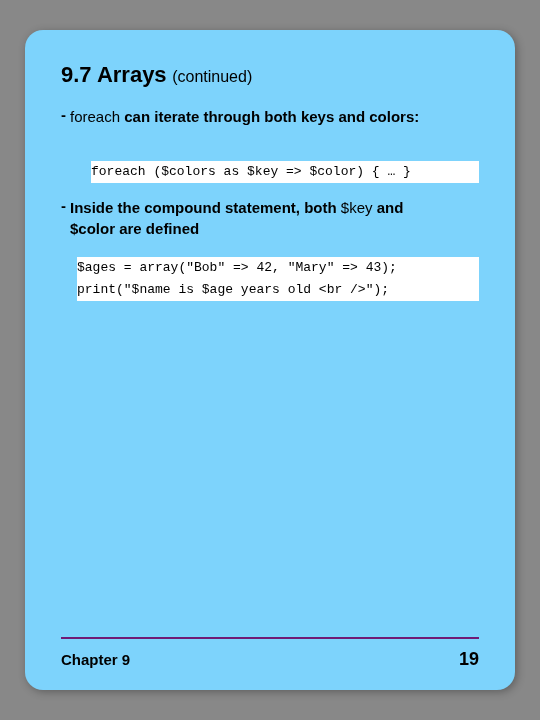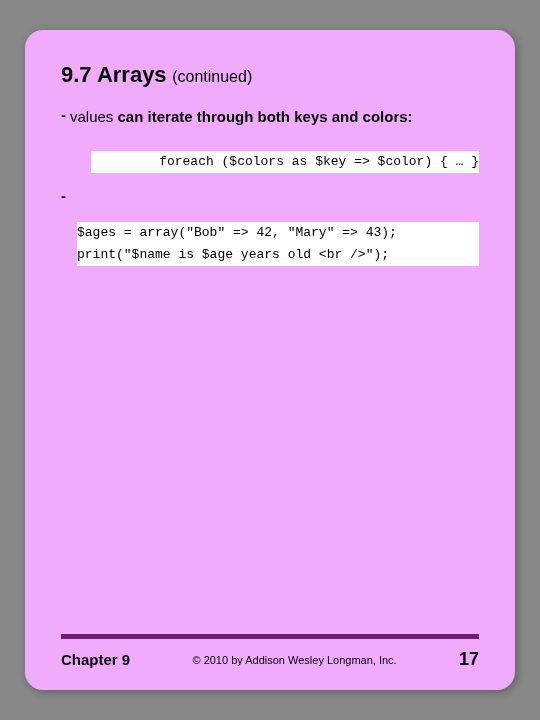--- a/index.html
+++ b/index.html
@@ -14,21 +14,21 @@
       background: #888;
       display: flex;
       align-items: center;
       justify-content: center;
       font-family: Arial, sans-serif;
     }
 
     .slide {
       width: 490px;
       height: 660px;
-      background: #f0abfc;
+      background: #7dd3fc;
       border-radius: 18px;
       padding: 32px 36px 20px 36px;
       display: flex;
       flex-direction: column;
       position: relative;
       box-shadow: 2px 2px 8px rgba(0,0,0,0.3);
     }
 
     .slide-title {
       font-size: 20px;
@@ -52,39 +52,38 @@
       display: flex;
       flex-direction: column;
       gap: 0;
     }
 
     .code-block {
       font-family: 'Courier New', Courier, monospace;
       font-size: 13px;
       color: #000;
       background: #fff;
-      margin: 14px 0 14px 30px;
+      margin: 24px 0 14px 30px;
       line-height: 1.7;
-      text-align: right;
     }
 
     .code-block2 {
       font-family: 'Courier New', Courier, monospace;
       font-size: 13px;
       color: #000;
       background: #fff;
       margin: 8px 0 14px 16px;
       line-height: 1.7;
     }
 
     .footer {
       display: flex;
       align-items: center;
       justify-content: space-between;
-      border-top: 5px solid #701a75;
+      border-top: 2px solid #701a75;
       padding-top: 10px;
       margin-top: 8px;
     }
 
     .footer-left {
       font-size: 15px;
       font-weight: bold;
       color: #000;
     }
 
@@ -126,37 +125,39 @@
   <div class="slide-title">
     <span class="title-main">9.7 Arrays</span>
     <span class="title-sub">(continued)</span>
   </div>
 
   <div class="content">
 
     <div class="bullet-dash">
       <span class="dash">-</span>
       <span class="bullet2">
-        <span class="code-inline">values</span><strong> can iterate through both keys and colors:</strong>
+        <span class="code-inline">foreach</span><strong> can iterate through both keys and colors:</strong>
       </span>
     </div>
 
     <div class="code-block">
       <div>foreach ($colors as $key =&gt; $color) { … }</div>
     </div>
 
     <div class="bullet-dash">
       <span class="dash">-</span>
+      <span class="bullet2">
+        <strong>Inside the compound statement, both </strong><span class="code-inline">$key</span><strong> and<br><span class="code-inline">$color</span> are defined</strong>
+      </span>
     </div>
 
     <div class="code-block2">
       <div>$ages = array("Bob" =&gt; 42, "Mary" =&gt; 43);</div>
       <div>  print("$name is $age years old &lt;br /&gt;");</div>
     </div>
 
   </div>
 
   <div class="footer">
     <div class="footer-left">Chapter 9</div>
-    <div class="footer-center">© 2010 by Addison Wesley Longman, Inc.</div>
-    <div class="footer-right">17</div>
+    <div class="footer-right">19</div>
   </div>
 </div>
 
 </body></html>

